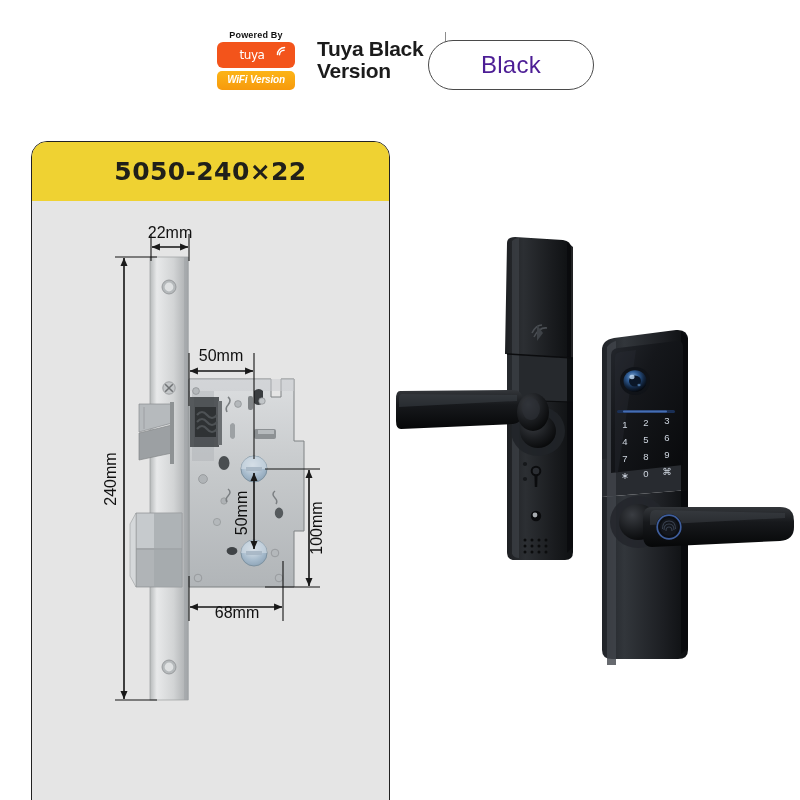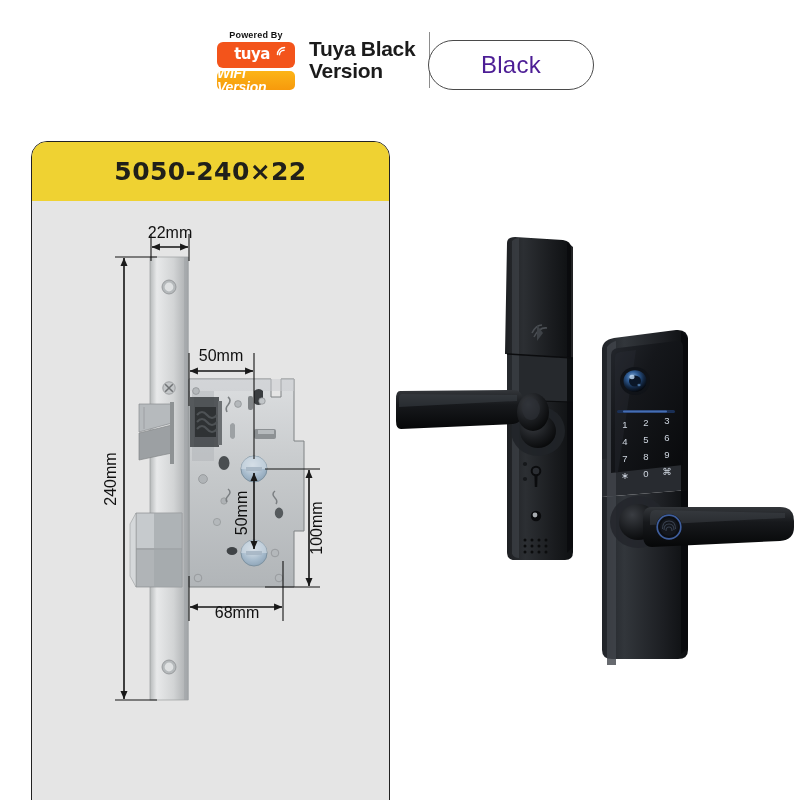--- a/index.html
+++ b/index.html
@@ -8,51 +8,51 @@
     width: 800px; height: 800px;
     background: #ffffff;
     font-family: "Liberation Sans", sans-serif;
     overflow: hidden;
   }
   #stage { position: relative; width: 800px; height: 800px; background: #fff; }
 
   
   .topbar {
     position: absolute; left: 215px; top: 22px;
-    display: flex; align-items: center; height: 76px;
+    display: flex; align-items: center; height: 76px; gap: 8px;
   }
   .tuya-logo {
     width: 82px; display: flex; flex-direction: column;
     align-items: center; justify-content: flex-start;
   }
   .powered-by {
     font-size: 9px; font-weight: bold; color: #111;
     letter-spacing: .2px; line-height: 1; margin-bottom: 2px;
   }
   .tuya-badge {
     width: 78px; height: 26px; border-radius: 6px;
     background: #F3541B;
     display: flex; align-items: center; justify-content: center;
     position: relative;
   }
   .tuya-word {
-    color: #fff; font-size: 15px; font-weight: bold;
+    color: #fff; font-size: 12px; font-weight: normal;
     font-family: "DejaVu Sans", sans-serif; letter-spacing: -.5px;
     line-height: 1; padding-right: 8px;
   }
   .tuya-wifi-arc {
     position: absolute; right: 7px; top: 3px; width: 12px; height: 12px;
   }
   .wifi-ver {
     width: 78px; height: 19px; border-radius: 5px; margin-top: 3px;
     background: linear-gradient(180deg,#FCB417 0%,#F79A0C 100%);
     display: flex; align-items: center; justify-content: center;
   }
   .wifi-ver span {
-    color: #fff; font-size: 14px; font-weight: bold; font-style: italic;
+    color: #fff; font-size: 10px; font-weight: bold; font-style: italic;
     line-height: 1; letter-spacing: -.2px;
   }
   .tuya-title {
     margin-left: 12px; font-size: 21px; font-weight: bold; color: #1b1b1b;
     line-height: 1.06; letter-spacing: -.3px;
   }
   .divider-v {
     width: 1px; height: 56px; background: #8d8d8d;
     margin-left: 14px; margin-right: 0;
   }

